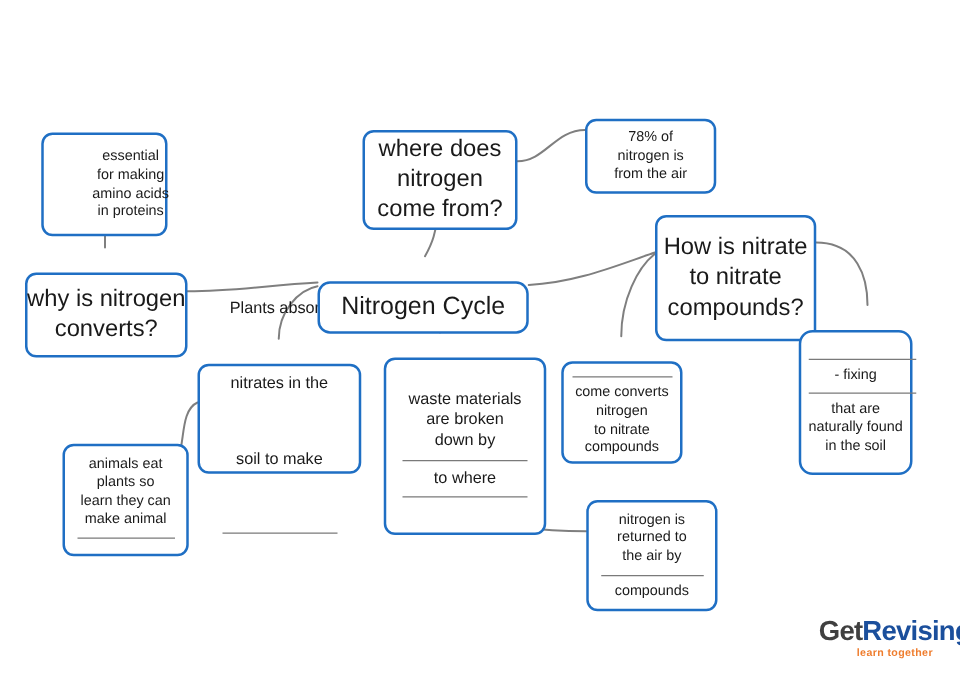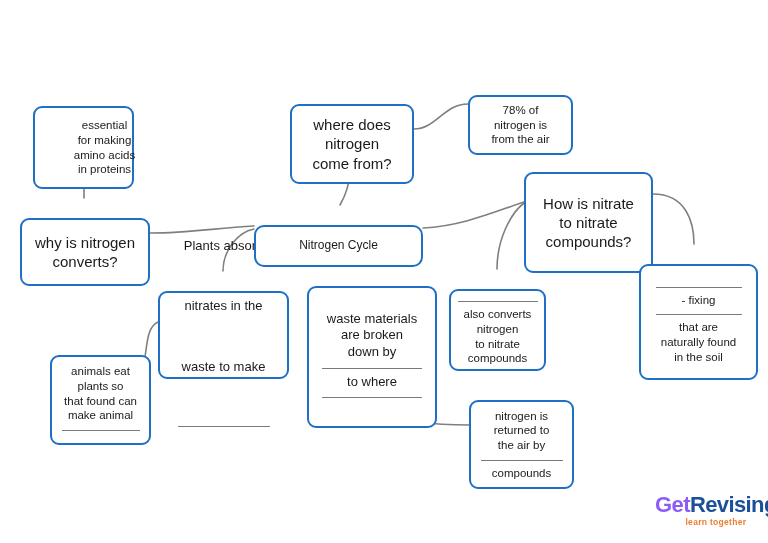--- a/index.html
+++ b/index.html
@@ -52,47 +52,47 @@
     white-space: nowrap;
   }
   
   .blank {
     display: block;
     border-bottom: 1.4px solid #7a7a7a;
     height: 0;
     margin: 7px auto 5px auto;
   }
   .node.central {
-    font-size: 12px;
+    font-size: 20px;
     border-width: 2px;
     border-radius: 10px;
   }
   .node.q {
-    font-size: 15px;
+    font-size: 19px;
     align-items: center;
   }
   .node.small {
     font-size: 11.5px;
   }
   .node.mid {
     font-size: 13px;
   }
 
   
   #n-essential      { left: 33px;  top: 86px;  width: 101px; height: 83px; padding-left: 48px; }
   #n-why            { left: 20px;  top: 198px; width: 130px; height: 68px; }
   #n-animals        { left: 50px;  top: 335px; width: 101px; height: 90px; }
   #n-plants         { left: 158px; top: 271px; width: 131px; height: 88px; gap: 44px; }
   #n-waste          { left: 307px; top: 266px; width: 130px; height: 142px; }
   #n-where          { left: 290px; top: 84px;  width: 124px; height: 80px; }
   #n-78             { left: 468px; top: 75px;  width: 105px; height: 60px; }
   #n-central        { left: 254px; top: 205px; width: 169px; height: 42px; }
   #n-also           { left: 449px; top: 269px; width: 97px;  height: 82px; }
   #n-how            { left: 524px; top: 152px; width: 129px; height: 101px; }
-  #n-fixing         { left: 639px; top: 244px; width: 119px; height: 116px; }
+  #n-fixing         { left: 639px; top: 244px; width: 91px; height: 116px; border-radius: 11px; }
   #n-returned       { left: 469px; top: 380px; width: 105px; height: 89px; }
 
   
   #n-plants  .blank { width: 92px; }
   #n-animals .blank { width: 78px; }
   #n-waste   .blank { width: 100px; }
   #n-also    .blank { width: 80px; }
   #n-fixing  .blank { width: 86px; }
   #n-returned .blank { width: 82px; }
 
@@ -105,21 +105,21 @@
     text-align: right;
     line-height: 1;
     user-select: none;
   }
   #logo .word {
     font-size: 22px;
     font-weight: bold;
     letter-spacing: -0.6px;
     white-space: nowrap;
   }
-  #logo .get { color: #8b5cf6; }
+  #logo .get { color: #404040; }
   #logo .revising { color: #1b4f9c; }
   #logo .tagline {
     font-size: 8.5px;
     font-weight: bold;
     color: #ef7d2e;
     letter-spacing: 0.3px;
     margin-top: 2px;
     text-align: center;
   }
 </style>
@@ -163,29 +163,29 @@
   </div>
 
   <div class="node q" id="n-why">
     <span class="line">why is nitrogen</span>
     <span class="line">converts?</span>
   </div>
 
   <div class="node small" id="n-animals">
     <span class="line">animals eat</span>
     <span class="line">plants so</span>
-    <span class="line">that found can</span>
+    <span class="line">learn they can</span>
     <span class="line">make animal</span>
     <span class="blank"></span>
   </div>
 
   <div class="node mid" id="n-plants">
     <span class="line">Plants absorb</span>
     <span class="line">nitrates in the</span>
-    <span class="line">waste to make</span>
+    <span class="line">soil to make</span>
     <span class="blank"></span>
   </div>
 
   <div class="node mid" id="n-waste">
     <span class="line">waste materials</span>
     <span class="line">are broken</span>
     <span class="line">down by</span>
     <span class="blank"></span>
     <span class="line">to where</span>
     <span class="blank"></span>
@@ -202,21 +202,21 @@
     <span class="line">nitrogen is</span>
     <span class="line">from the air</span>
   </div>
 
   <div class="node central" id="n-central">
     <span class="line">Nitrogen Cycle</span>
   </div>
 
   <div class="node small" id="n-also">
     <span class="blank"></span>
-    <span class="line">also converts</span>
+    <span class="line">come converts</span>
     <span class="line">nitrogen</span>
     <span class="line">to nitrate</span>
     <span class="line">compounds</span>
   </div>
 
   <div class="node q" id="n-how">
     <span class="line">How is nitrate</span>
     <span class="line">to nitrate</span>
     <span class="line">compounds?</span>
   </div>

